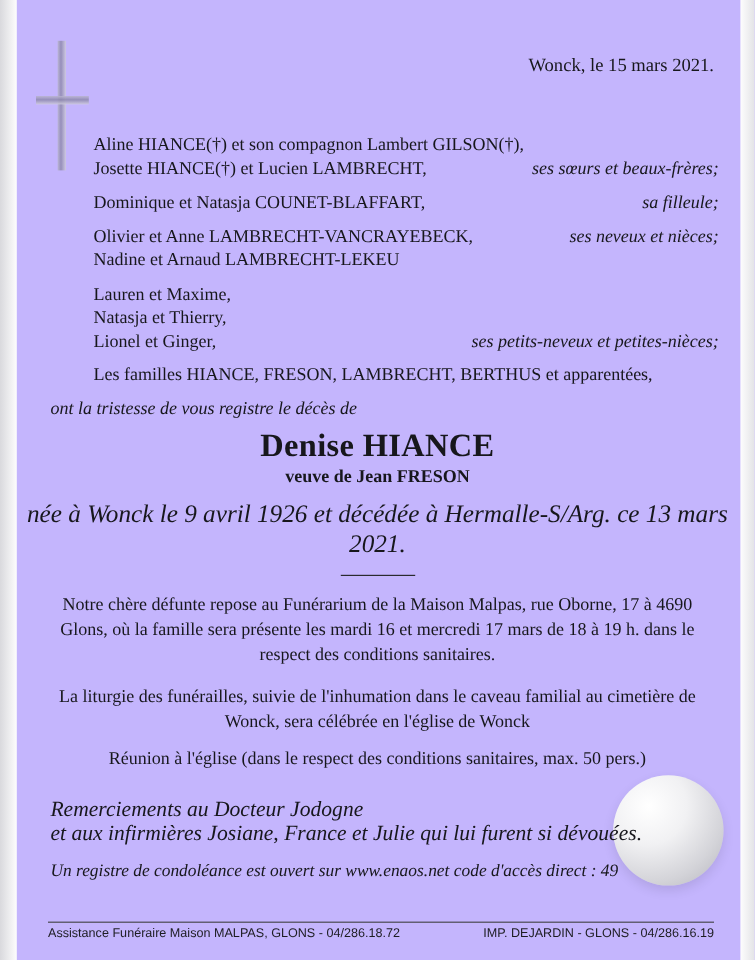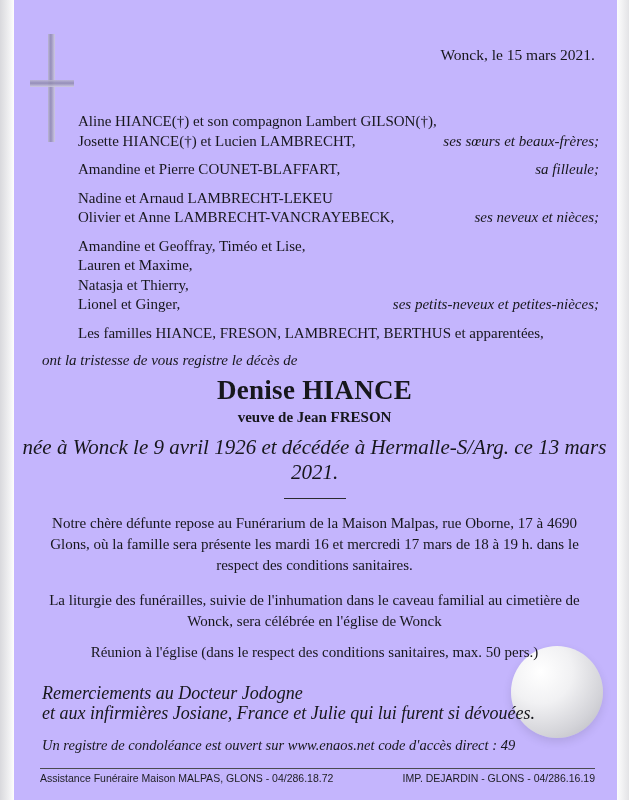--- a/index.html
+++ b/index.html
@@ -191,41 +191,37 @@
           <span class="right"></span>
         </div>
         <div class="frow">
           <span class="left">Josette HIANCE(†) et Lucien LAMBRECHT,</span>
           <span class="right">ses sœurs et beaux-frères;</span>
         </div>
       </div>
 
       <div class="grp">
         <div class="frow">
-          <span class="left">Amandine et Pierre COUNET-BLAFFART,</span>
+          <span class="left">Dominique et Natasja COUNET-BLAFFART,</span>
           <span class="right">sa filleule;</span>
         </div>
       </div>
 
       <div class="grp">
-        <div class="frow">
-          <span class="left">Nadine et Arnaud LAMBRECHT-LEKEU</span>
-          <span class="right"></span>
-        </div>
         <div class="frow">
           <span class="left">Olivier et Anne LAMBRECHT-VANCRAYEBECK,</span>
           <span class="right">ses neveux et nièces;</span>
         </div>
-      </div>
-
-      <div class="grp">
-        <div class="frow">
-          <span class="left">Amandine et Geoffray, Timéo et Lise,</span>
-          <span class="right"></span>
-        </div>
+        <div class="frow">
+          <span class="left">Nadine et Arnaud LAMBRECHT-LEKEU</span>
+          <span class="right"></span>
+        </div>
+      </div>
+
+      <div class="grp">
         <div class="frow">
           <span class="left">Lauren et Maxime,</span>
           <span class="right"></span>
         </div>
         <div class="frow">
           <span class="left">Natasja et Thierry,</span>
           <span class="right"></span>
         </div>
         <div class="frow">
           <span class="left">Lionel et Ginger,</span>

